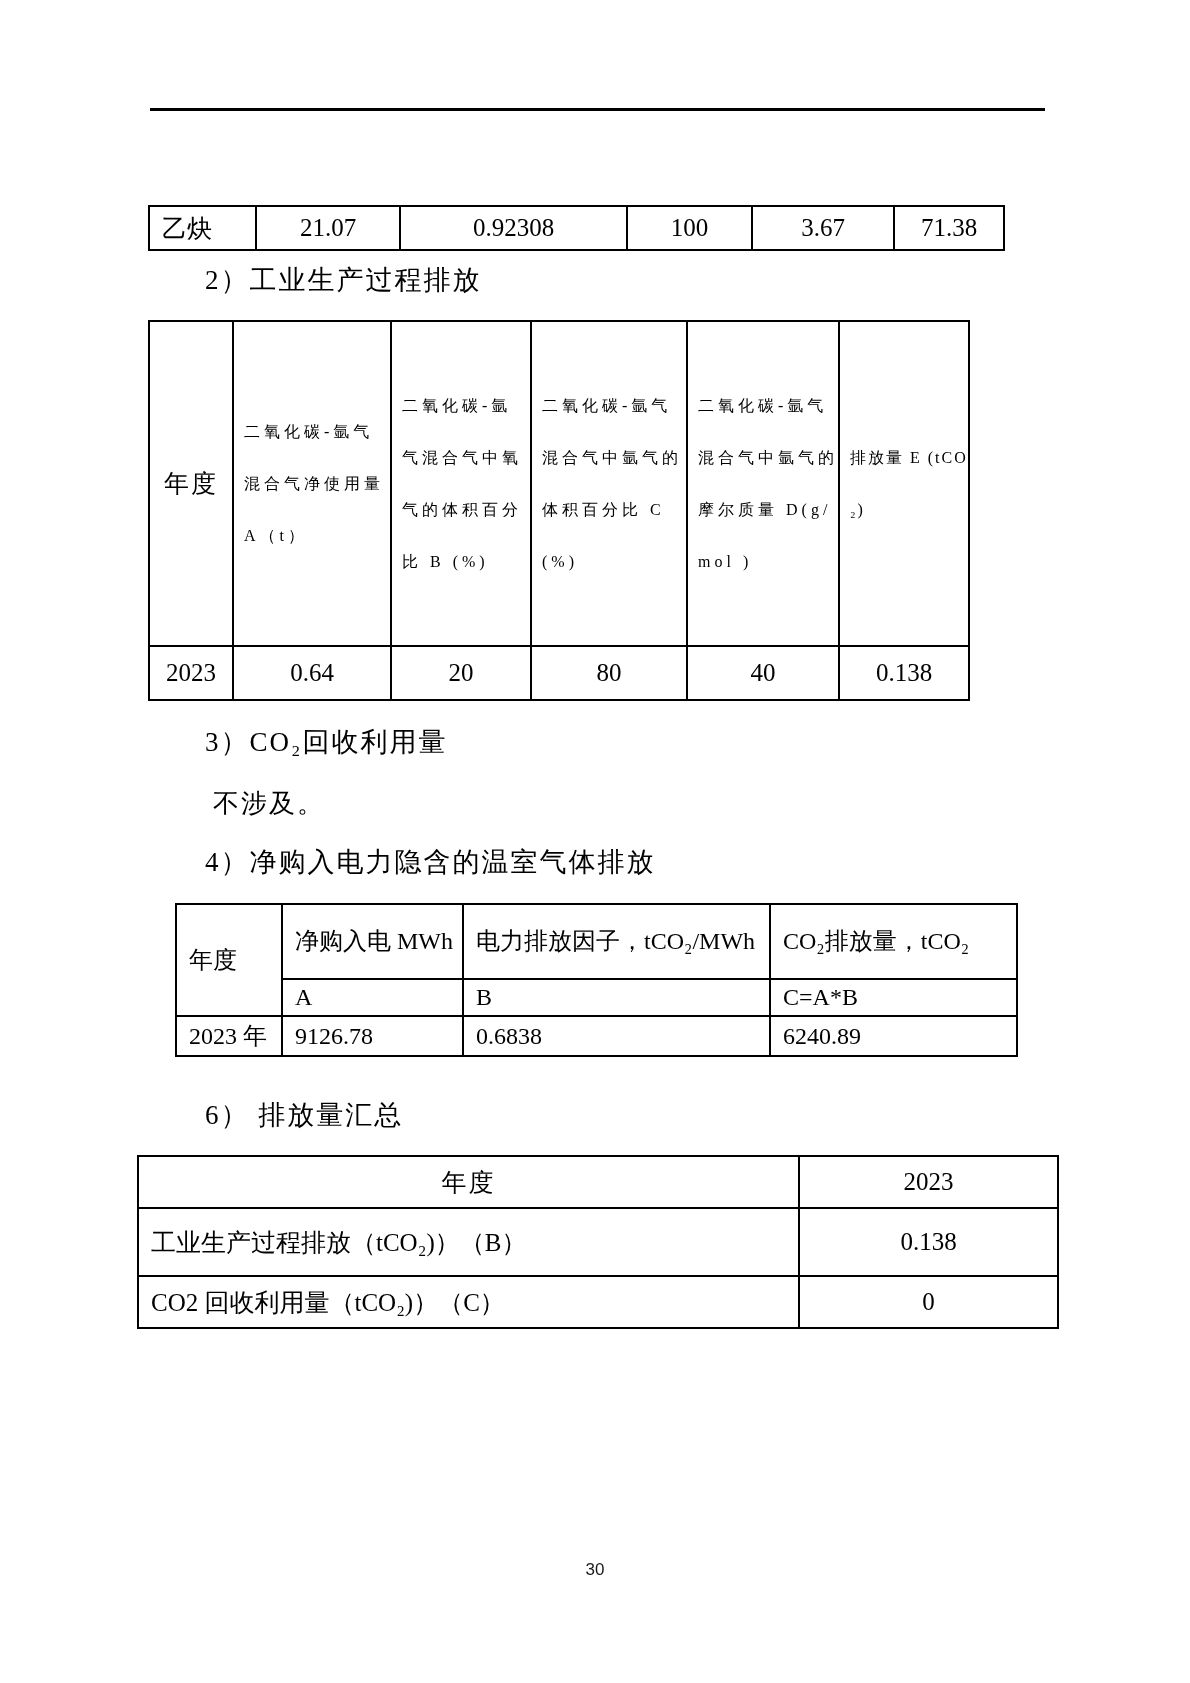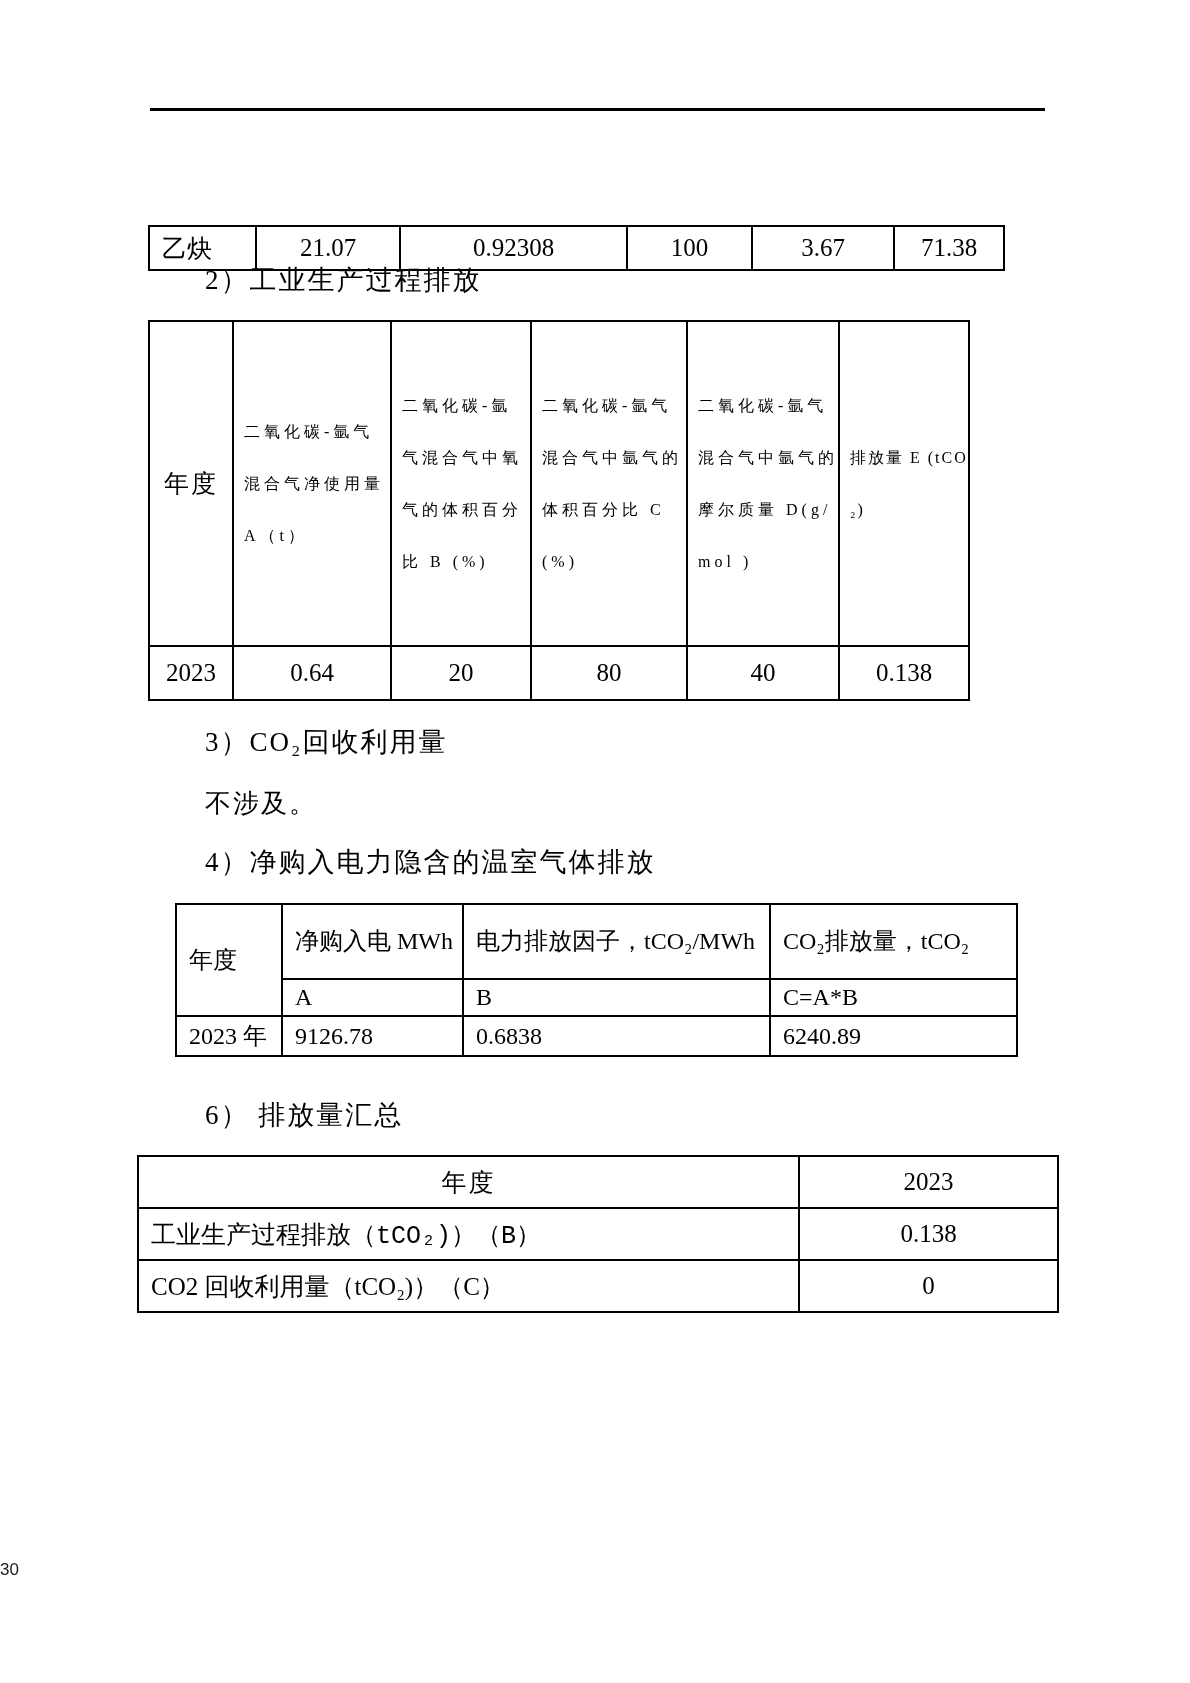--- a/index.html
+++ b/index.html
@@ -48,33 +48,34 @@
     padding: 6px 0 6px 10px;
     text-align: left;
     word-break: break-all;
     vertical-align: middle;
   }
   .year-cell { text-align: center; letter-spacing: 2px; }
   .data-row td { height: 54px; }
   .elec td { font-size: 24px; }
   .page-num {
     width: 100%;
+    text-align: center;
     font-family: "Liberation Sans", "DejaVu Sans", sans-serif;
     font-size: 17px;
     color: #1a1a1a;
   }
 </style>
 </head>
 <body>
 
 <div class="page">
 
   <div class="abs rule" style="left:150px; top:108px; width:895px;"></div>
 
-  <table class="abs" style="left:148px; top:205px; width:855px;margin-top:20px;">
+  <table class="abs" style="left:148px; top:205px; width:855px;">
     <colgroup>
       <col style="width:107px">
         <col style="width:144px">
         <col style="width:227px">
       <col style="width:125px">
         <col style="width:142px">
         <col style="width:110px">
     </colgroup>
     <tbody>
         <tr>
@@ -113,21 +114,21 @@
       <td class="t-center">0.64</td>
       <td class="t-center">20</td>
       <td class="t-center">80</td>
       <td class="t-center">40</td>
       <td class="t-center">0.138</td>
     </tr>
   </tbody>
     </table>
 
   <h2 class="sec abs" style="left:205px; top:724px;">3）CO₂回收利用量</h2>
-  <p class="body-text abs" style="left:205px; top:786px;">不涉及。</p>
+  <p class="body-text abs" style="left:213px; top:786px;">不涉及。</p>
 
   <h2 class="sec abs" style="left:205px; top:844px;">4）净购入电力隐含的温室气体排放</h2>
 
   <table class="abs elec" style="left:175px; top:903px; width:841px;">
     <colgroup>
       <col style="width:106px">
         <col style="width:181px">
         <col style="width:307px">
         <col style="width:247px">
     </colgroup>
@@ -158,21 +159,21 @@
     <colgroup>
       <col style="width:661px">
         <col style="width:259px">
     </colgroup>
     <tbody>
         <tr>
       <td class="t-center" style="height:52px; letter-spacing:2px;">年度</td>
       <td class="t-center">2023</td>
     </tr>
     <tr>
-      <td class="t-left" style="height:52px;font-family:Liberation Mono, monospace;">工业生产过程排放（tCO₂)）（B）</td>
+      <td class="t-left" style="height:68px;">工业生产过程排放（tCO₂)）（B）</td>
       <td class="t-center">0.138</td>
     </tr>
     <tr>
       <td class="t-left" style="height:52px;">CO2 回收利用量（tCO₂)）（C）</td>
       <td class="t-center">0</td>
     </tr>
   </tbody>
     </table>
 
   <div class="abs page-num" style="top:1560px; left:0;">30</div>

